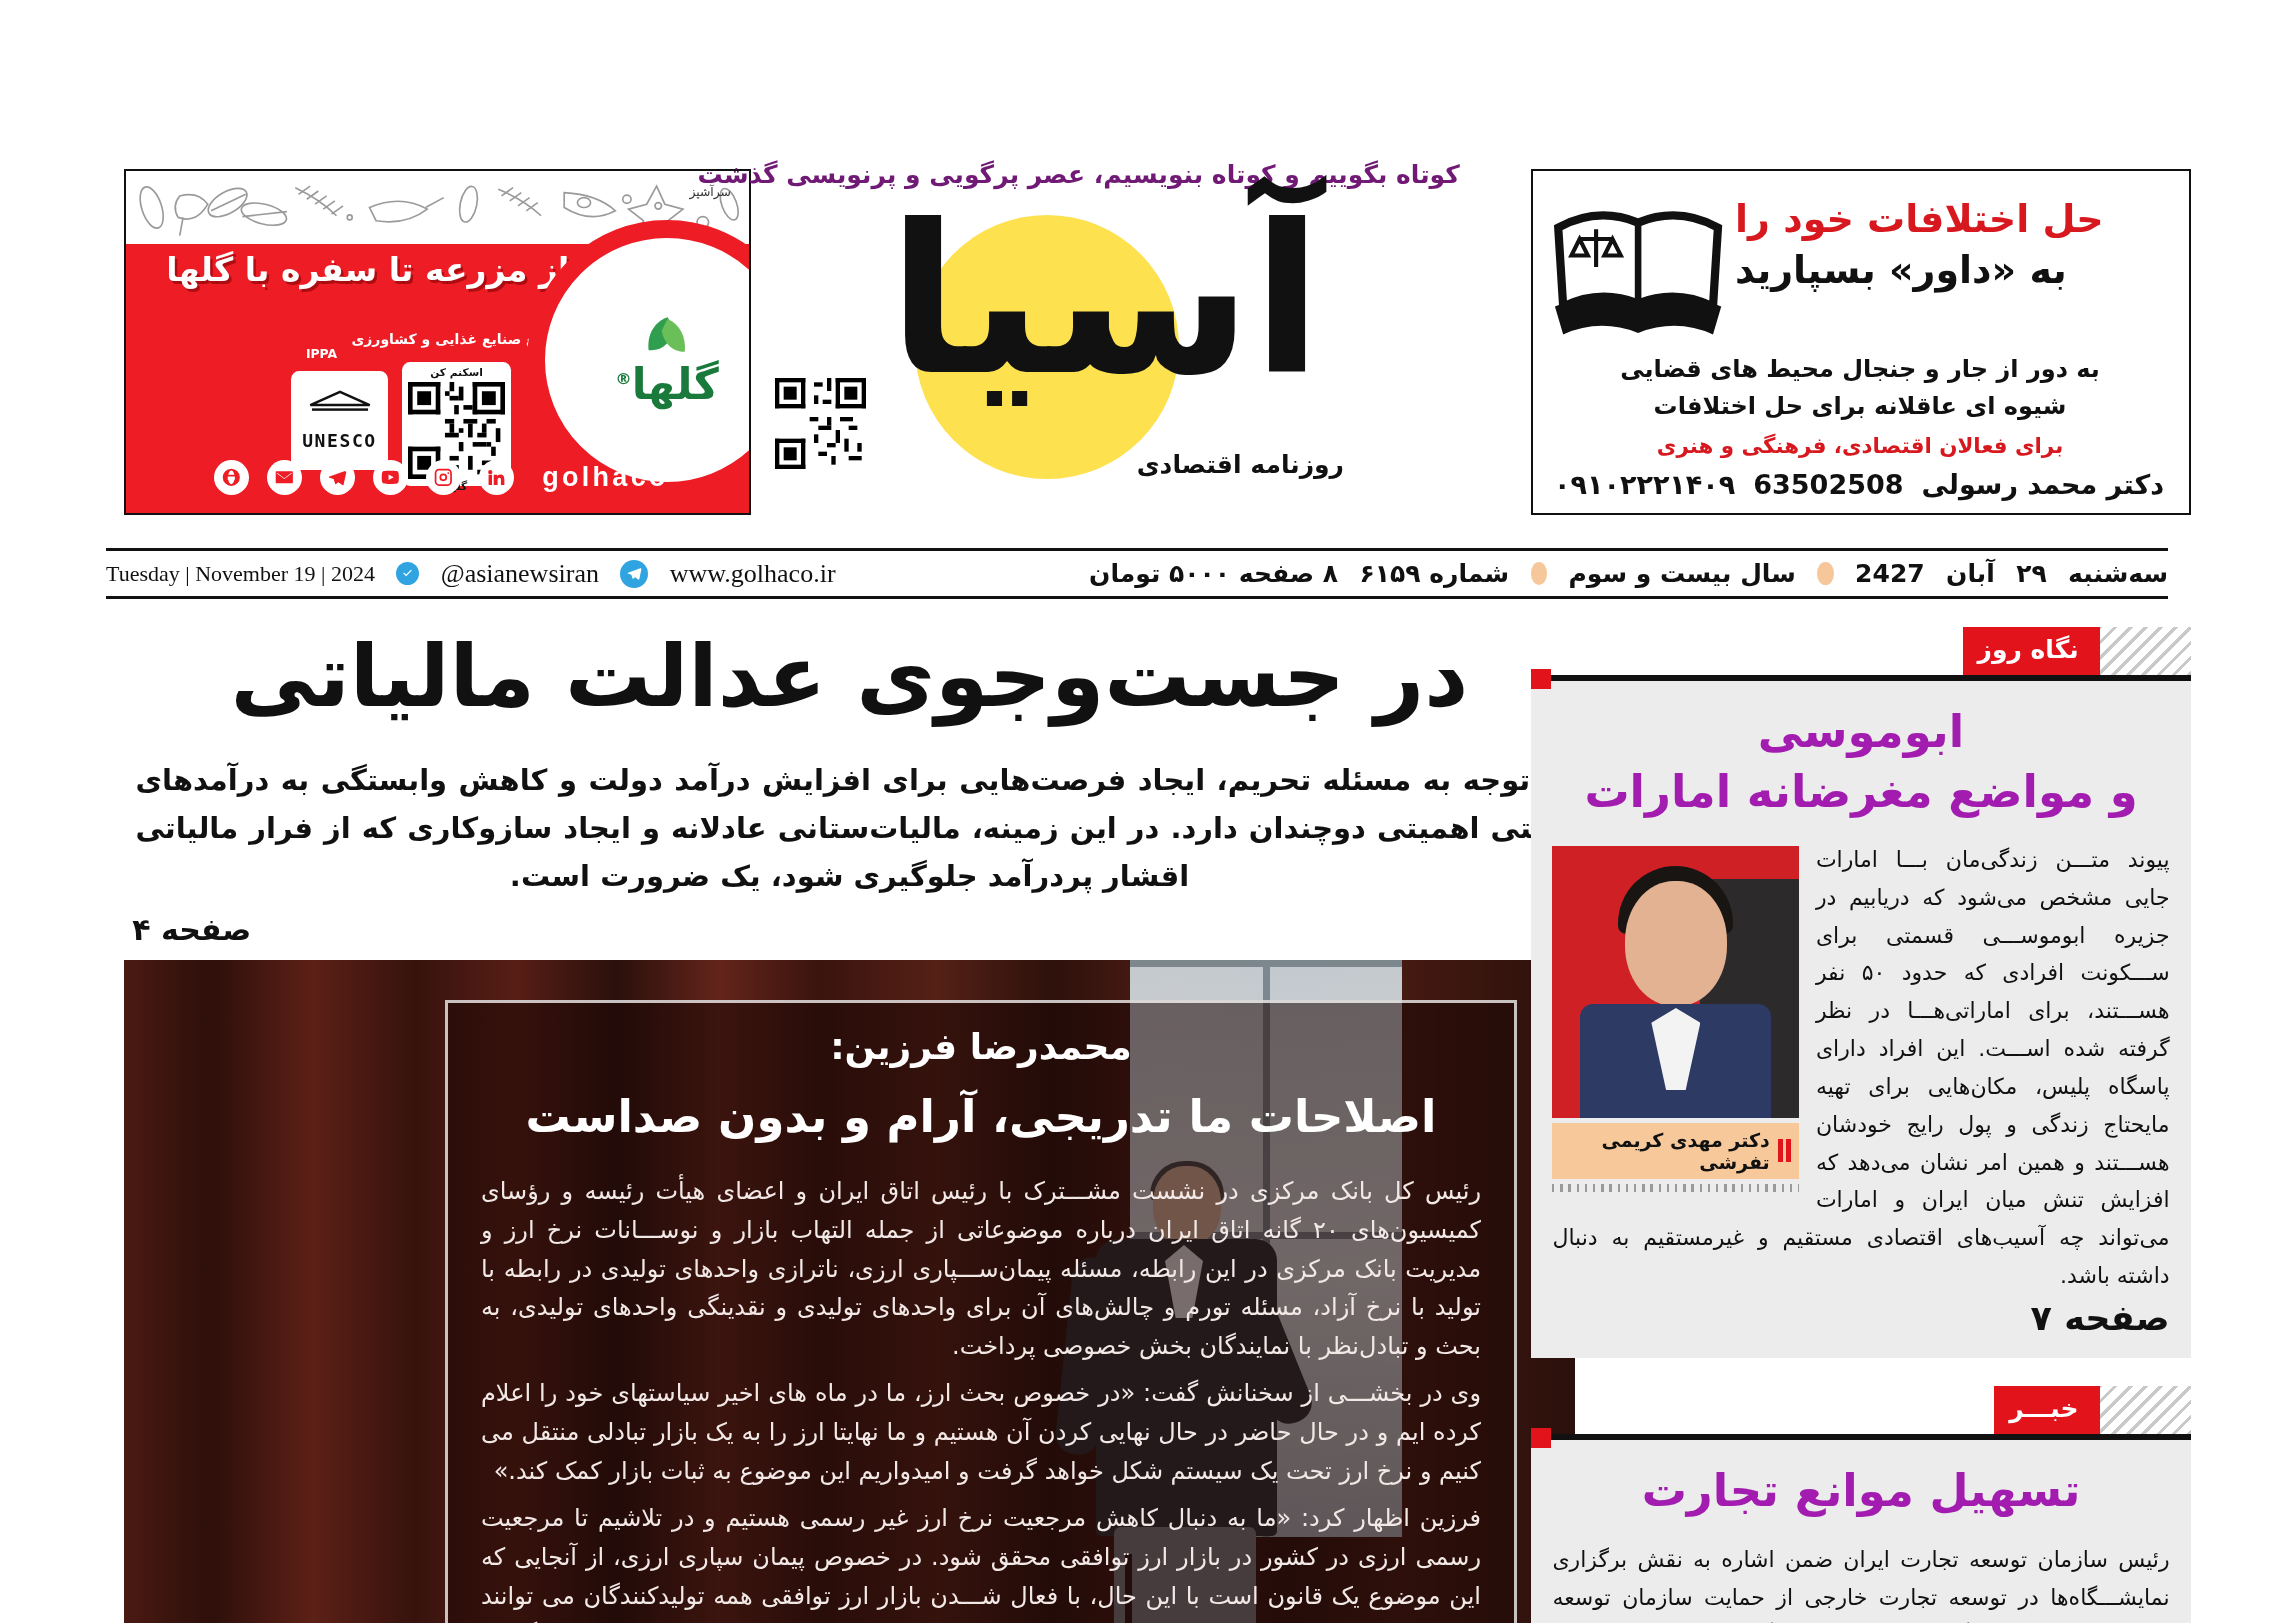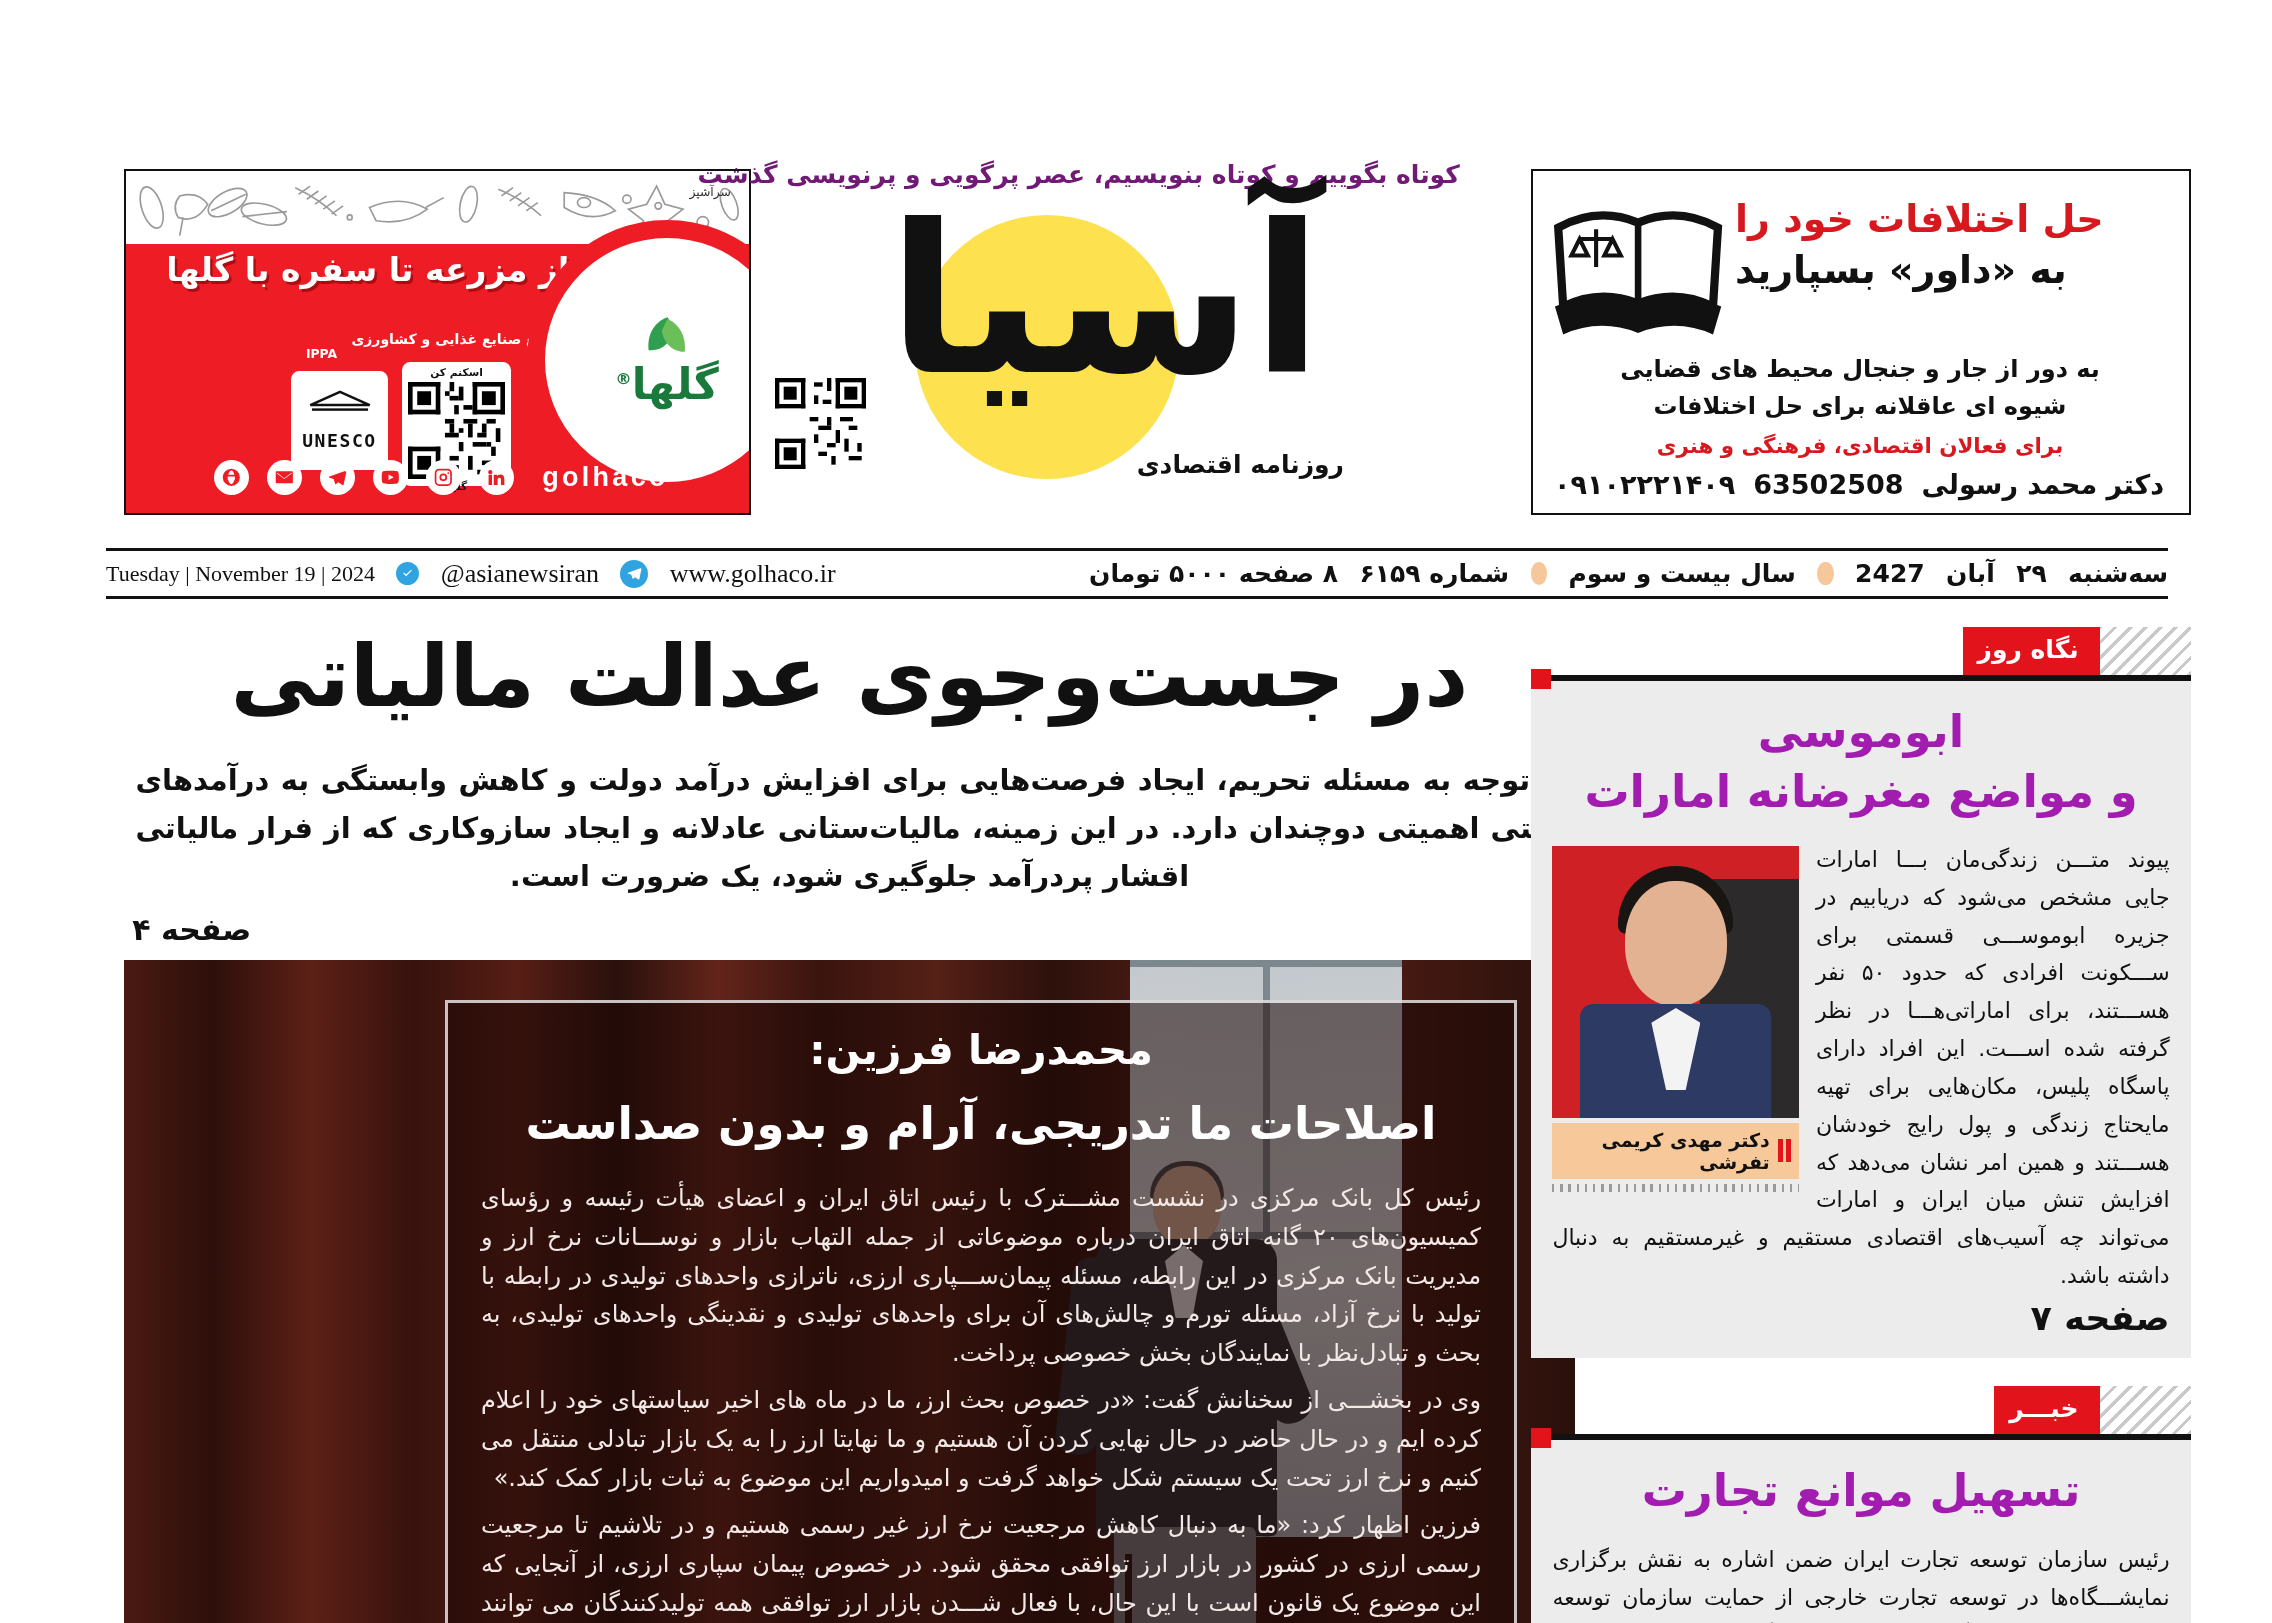--- a/index.html
+++ b/index.html
@@ -189,21 +189,21 @@
   .m-legs{position:absolute;left:58px;top:361px;width:142px;height:233px;
      background:#7a7d82;border-radius:6.6px 6.6px 3.3px 3.3px;}
   .m-legsplit{position:absolute;left:69px;top:388px;width:6.6px;height:206px;background:#2a1410;}
 
   .cap-box{
     position:absolute;right:58px;top:40px;width:1072px;
     border:3.3px solid rgba(255,255,255,.75);padding:23px 33px 28px;
     background:rgba(28,8,6,.55);
   }
   .cap-kicker{
-    text-align:center;color:#ffffff;font-size:41px;font-weight:bold;margin-bottom:21.4px;
+    text-align:center;color:#ffffff;font-size:36px;font-weight:bold;margin-bottom:21.4px;
   }
   .cap-head{
     text-align:center;color:#ffffff;font-size:45px;font-weight:bold;margin-bottom:25px;
     line-height:1.3;
   }
   .cap-body{
     color:#f2e9e7;font-size:24px;line-height:1.62;text-align:justify;
   }
   .cap-body p{margin-bottom:8.2px;}
 

